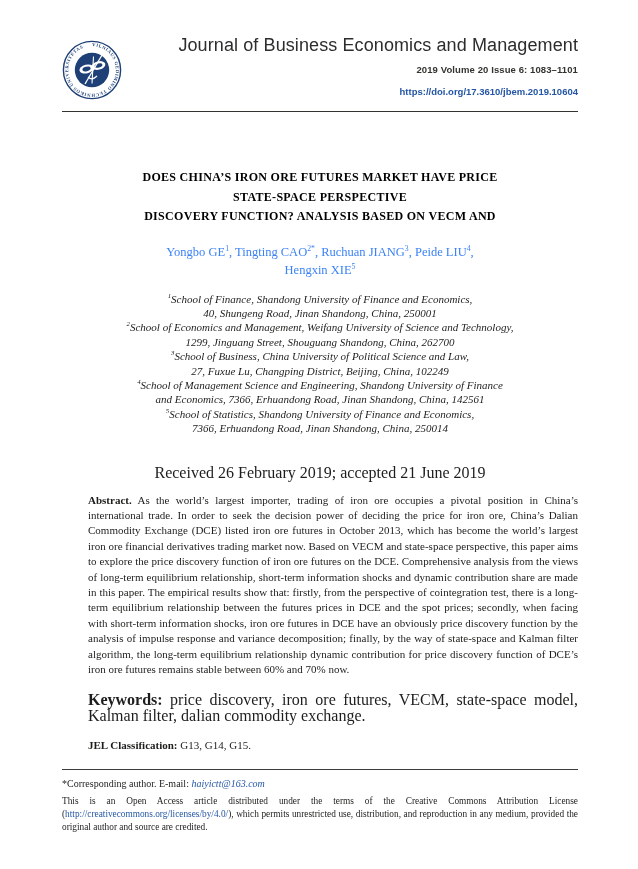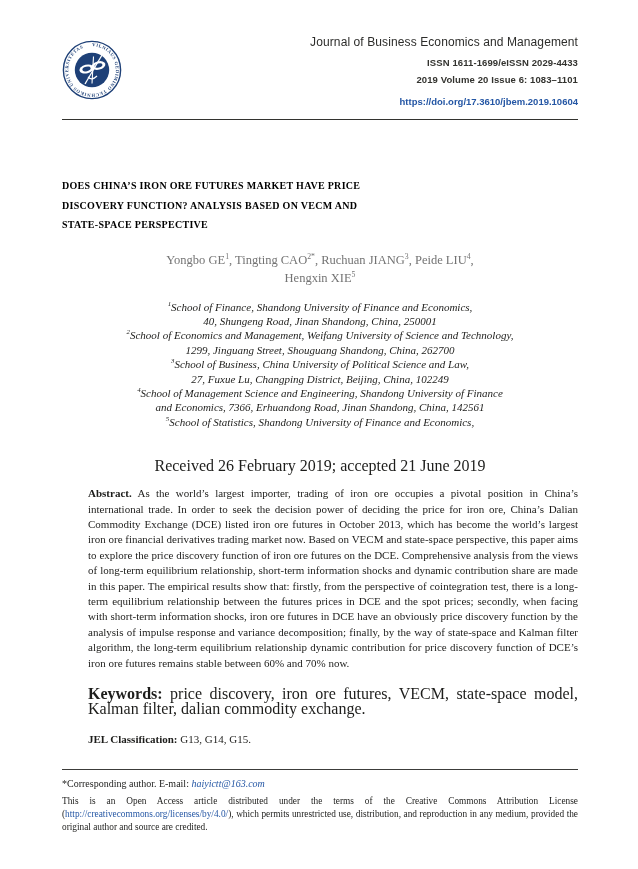--- a/index.html
+++ b/index.html
@@ -12,29 +12,29 @@
     overflow: hidden;
     position: relative;
   }
   .page { padding: 34px 60px 0 62px; }
 
   
   .header { display: flex; justify-content: space-between; align-items: flex-start; }
   .logo-wrap { width: 60px; height: 62px; margin-top: 5px; flex: 0 0 auto; }
   .logo-wrap svg { display: block; }
   .header-text { text-align: right; font-family: "Liberation Sans", sans-serif; padding-top: 1px; }
-  .journal-title { font-size: 12px; color: #2d2d2b; letter-spacing: 0.1px; margin-bottom: 8px; }
+  .journal-title { font-size: 18px; color: #2d2d2b; letter-spacing: 0.1px; margin-bottom: 8px; }
   .issn-line, .volume-line { font-size: 9.5px; font-weight: 700; color: #33332f; margin-bottom: 6px; letter-spacing: 0.1px; }
   .doi-line { font-size: 9.5px; font-weight: 700; color: #2456a4; text-decoration: none; display: inline-block; }
   .header-rule { border: none; border-top: 1.6px solid #33332f; margin: 10px 0 0 0; }
 
   
-  .title { font-size: 10px; font-weight: 700; color: #000; text-align: left;
+  .title { font-size: 12px; font-weight: 700; color: #000; text-align: center;
            line-height: 19.5px; letter-spacing: 0.3px; margin: 56px 0 16px 0; }
-  .authors { text-align: center; font-size: 12.5px; line-height: 18px; margin-top: 16px; color: #737373; }
+  .authors { text-align: center; font-size: 12.5px; line-height: 18px; margin-top: 16px; color: #3b82f6; }
   sup { font-size: 62%; line-height: 0; vertical-align: super; }
   .affiliations { text-align: center; font-style: italic; font-size: 11px; line-height: 14.4px; margin-top: 13px; }
   .received { text-align: center; font-size: 16px; margin-top: 28px; }
   .abstract { font-size: 11px; line-height: 15.4px; text-align: justify; margin: 11px 0 0 26px; }
   .para-label { font-weight: 700; }
   .keywords { font-size: 16px; line-height: 15.4px; text-align: justify; margin: 15px 0 0 26px; }
   .jel { font-size: 11px; line-height: 15.4px; margin: 15px 0 0 26px; }
 
   
   .footer { position: absolute; left: 62px; right: 60px; top: 769px; }
@@ -65,48 +65,48 @@
         <ellipse cx="36.5" cy="26.5" rx="7.0" ry="4.2" fill="#ffffff" transform="rotate(-14 36.5 26.5)"></ellipse>
         <ellipse cx="24.5" cy="30" rx="4.2" ry="2.2" fill="#1e4077" transform="rotate(-14 24.5 30)"></ellipse>
         <ellipse cx="36.5" cy="26.5" rx="4.0" ry="2.1" fill="#1e4077" transform="rotate(-14 36.5 26.5)"></ellipse>
         <line x1="23" y1="45" x2="40" y2="16" stroke="#ffffff" stroke-width="1.3"></line>
         <line x1="30" y1="44.5" x2="31.5" y2="17.5" stroke="#ffffff" stroke-width="1.1"></line>
         <path d="M 26 38 Q 30 42 35 37" stroke="#ffffff" stroke-width="1.2" fill="none"></path>
       </svg>
     </div>
     <div class="header-text">
       <div class="journal-title">Journal of Business Economics and Management</div>
-      <div class="issn-line">ISSN 1611-1699/eISSN 2029-4433</div>
       <div class="volume-line">2019 Volume 20 Issue 6: 1083–1101</div>
       <a class="doi-line" href="#">https://doi.org/17.3610/jbem.2019.10604</a>
     </div>
   </div>
   <hr class="header-rule">
 
   <h1 class="title">
       <div>DOES CHINA’S IRON ORE FUTURES MARKET HAVE PRICE</div>
+      <div>STATE-SPACE PERSPECTIVE</div>
       <div>DISCOVERY FUNCTION? ANALYSIS BASED ON VECM AND</div>
-      <div>STATE-SPACE PERSPECTIVE</div>
     </h1>
 
   <div class="authors">
       <div><span>Yongbo&nbsp;GE<sup>1</sup></span>, <span>Tingting&nbsp;CAO<sup>2*</sup></span>, <span>Ruchuan&nbsp;JIANG<sup>3</sup></span>, <span>Peide&nbsp;LIU<sup>4</sup></span>,</div>
       <div><span>Hengxin&nbsp;XIE<sup>5</sup></span></div>
     </div>
 
   <div class="affiliations">
       <div><sup>1</sup>School of Finance, Shandong University of Finance and Economics,</div>
       <div>40, Shungeng Road, Jinan Shandong, China, 250001</div>
       <div><sup>2</sup>School of Economics and Management, Weifang University of Science and Technology,</div>
       <div>1299, Jinguang Street, Shouguang Shandong, China, 262700</div>
       <div><sup>3</sup>School of Business, China University of Political Science and Law,</div>
       <div>27, Fuxue Lu, Changping District, Beijing, China, 102249</div>
       <div><sup>4</sup>School of Management Science and Engineering, Shandong University of Finance</div>
       <div>and Economics, 7366, Erhuandong Road, Jinan Shandong, China, 142561</div>
       <div><sup>5</sup>School of Statistics, Shandong University of Finance and Economics,</div>
+      <div>7366, Erhuandong Road, Jinan Shandong, China, 250014</div>
     </div>
 
   <div class="received">Received 26 February 2019; accepted 21 June 2019</div>
 
   <p class="abstract"><span class="para-label">Abstract.</span> <span>As the world’s largest importer, trading of iron ore occupies a pivotal position in China’s international trade. In order to seek the decision power of deciding the price for iron ore, China’s Dalian Commodity Exchange (DCE) listed iron ore futures in October 2013, which has become the world’s largest iron ore financial derivatives trading market now. Based on VECM and state-space perspective, this paper aims to explore the price discovery function of iron ore futures on the DCE. Comprehensive analysis from the views of long-term equilibrium relationship, short-term information shocks and dynamic contribution share are made in this paper. The empirical results show that: firstly, from the perspective of cointegration test, there is a long-term equilibrium relationship between the futures prices in DCE and the spot prices; secondly, when facing with short-term information shocks, iron ore futures in DCE have an obviously price discovery function by the analysis of impulse response and variance decomposition; finally, by the way of state-space and Kalman filter algorithm, the long-term equilibrium relationship dynamic contribution for price discovery function of DCE’s iron ore futures remains stable between 60% and 70% now.</span></p>
 
   <p class="keywords"><span class="para-label">Keywords:</span> <span>price discovery, iron ore futures, VECM, state-space model, Kalman filter, dalian commodity exchange.</span></p>
 
   <p class="jel"><span class="para-label">JEL Classification:</span> <span>G13, G14, G15.</span></p>
 

